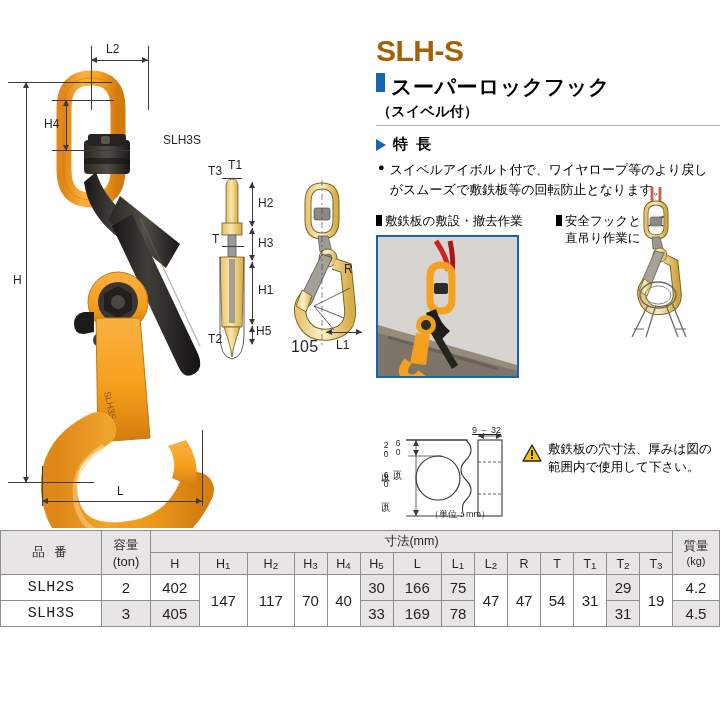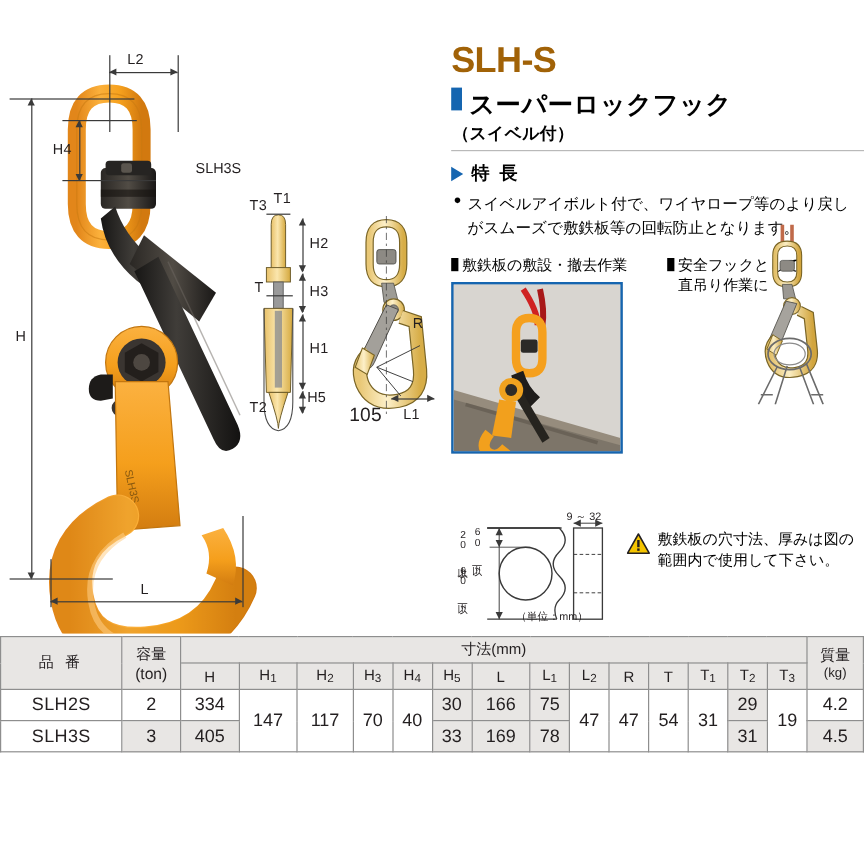--- a/index.html
+++ b/index.html
@@ -54,38 +54,38 @@
   .feat-text{font-size:13px;line-height:1.5;color:#000;}
 
   .usage-row{display:flex;}
   .usage-col{position:relative;}
   .usage-cap{font-size:12.5px;color:#000;line-height:1.35;margin-bottom:5px;}
   .usage-cap .sq{display:inline-block;width:6px;height:11px;background:#000;margin-right:3px;vertical-align:-1px;}
   .photo-frame{width:139px;height:139px;border:2px solid #1565b0;overflow:hidden;position:relative;background:#d9d6d2;}
 
   
   .holediag{position:absolute;left:372px;top:430px;width:348px;height:96px;}
-  .hd-txt{position:absolute;font-size:11px;color:#231f20;}
+  .hd-txt{position:absolute;font-size:11px;color:#231f20;text-decoration:underline;}
   .vtxt{writing-mode:vertical-rl;text-orientation:upright;font-size:8.5px;letter-spacing:-1px;color:#231f20;}
   .warn-text{position:absolute;left:116px;top:14px;width:200px;font-size:12.5px;line-height:1.45;color:#000;}
   .unit{position:absolute;left:58px;top:78px;font-size:9px;color:#231f20;}
 
   
   .tbl-wrap{position:absolute;left:0;top:530px;width:720px;}
   table.spec{border-collapse:collapse;width:720px;font-size:13px;}
   table.spec th,table.spec td{
     border:1px solid #8e8e8e;
     text-align:center;vertical-align:middle;
     padding:0;font-weight:normal;color:#231f20;
   }
   table.spec th{background:#e8e6e4;height:21px;font-size:12.5px;}
   table.spec th.tall{height:42px;}
   table.spec th.jp{font-size:12.5px;letter-spacing:3px;}
   table.spec td{height:25px;font-size:15px;}
-  td.model{font-weight:bold;font-size:14.5px;letter-spacing:.3px;}
+  td.model{font-weight:bold;font-size:14.5px;letter-spacing:.3px;font-family:Liberation Mono, monospace;}
   tr.alt td{background:#e8e6e4;}
   tr.alt td.white{background:#ffffff;}
   td.shade{background:#e8e6e4;}
   .sub{font-size:.78em;vertical-align:-1px;}
 </style>
 </head>
 <body>
 
 <div class="page">
 
@@ -448,21 +448,21 @@
           <th>T</th>
           <th>T<span class="sub">1</span></th>
           <th>T<span class="sub">2</span></th>
           <th>T<span class="sub">3</span></th>
         </tr>
       </thead>
       <tbody>
         <tr>
           <td class="model">SLH2S</td>
           <td>2</td>
-          <td>334</td>
+          <td>402</td>
           <td rowspan="2">147</td>
           <td rowspan="2">117</td>
           <td rowspan="2">70</td>
           <td rowspan="2">40</td>
           <td class="shade">30</td>
           <td class="shade">166</td>
           <td class="shade">75</td>
           <td rowspan="2">47</td>
           <td rowspan="2">47</td>
           <td rowspan="2">54</td>

